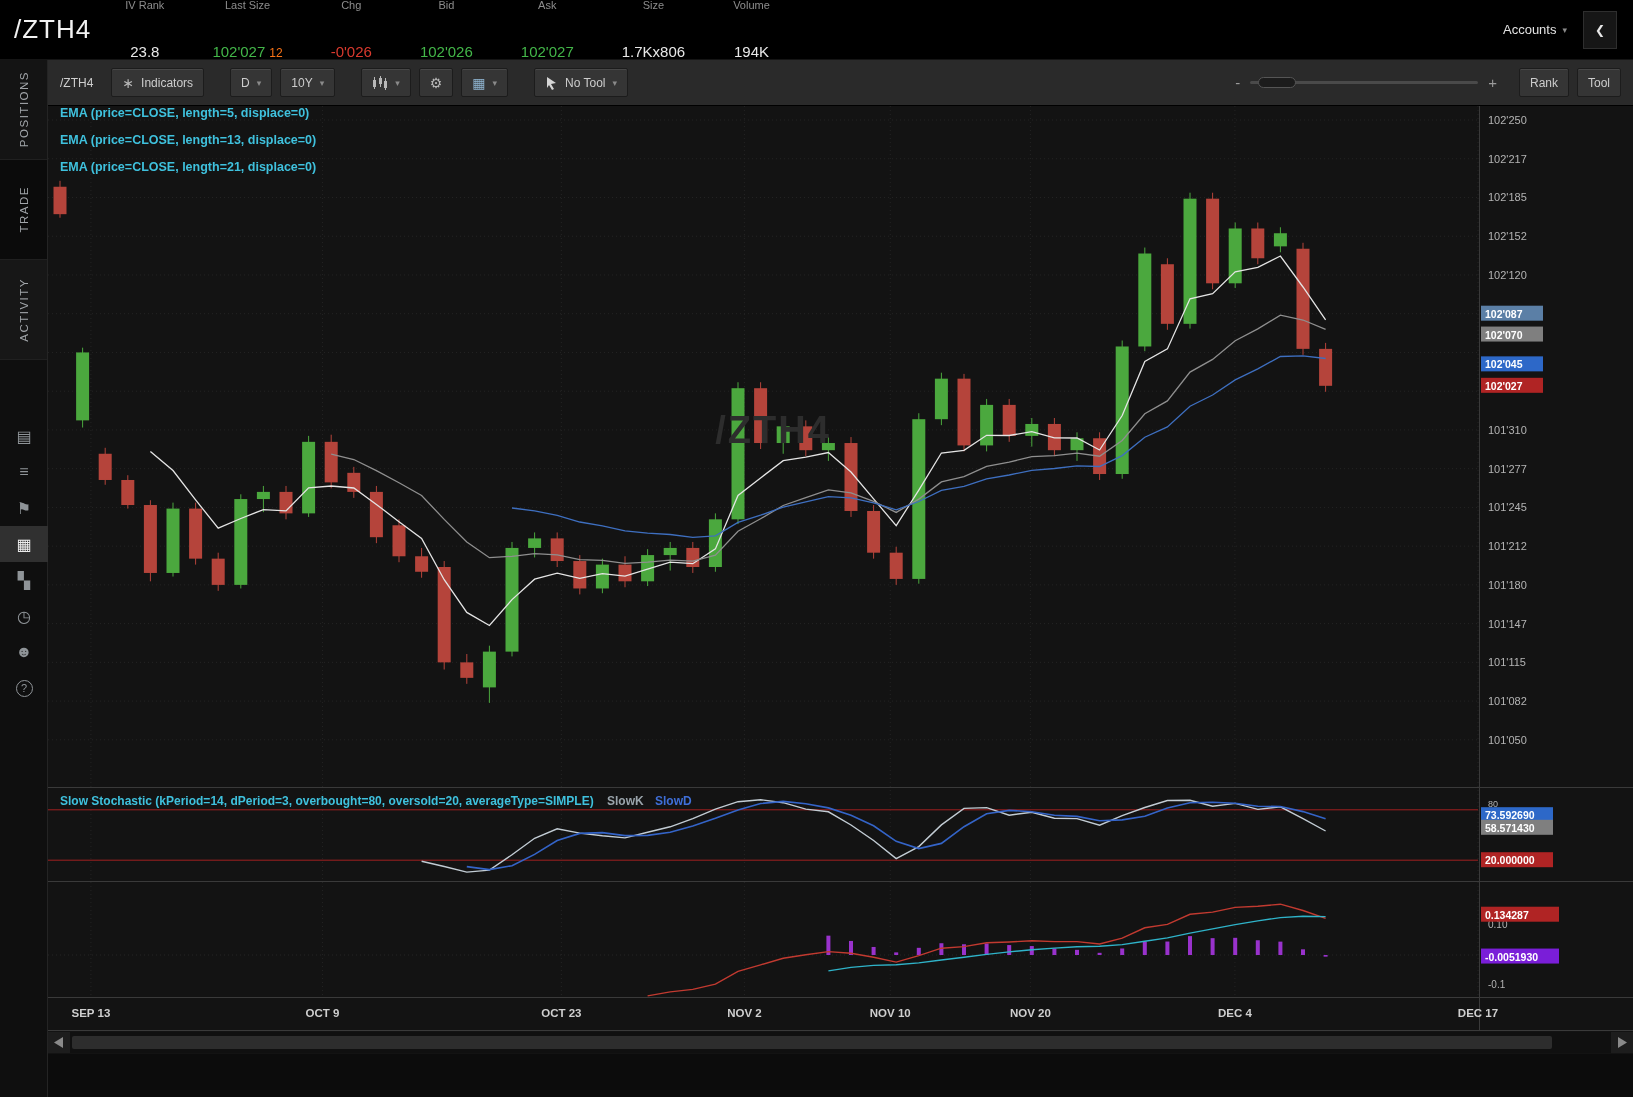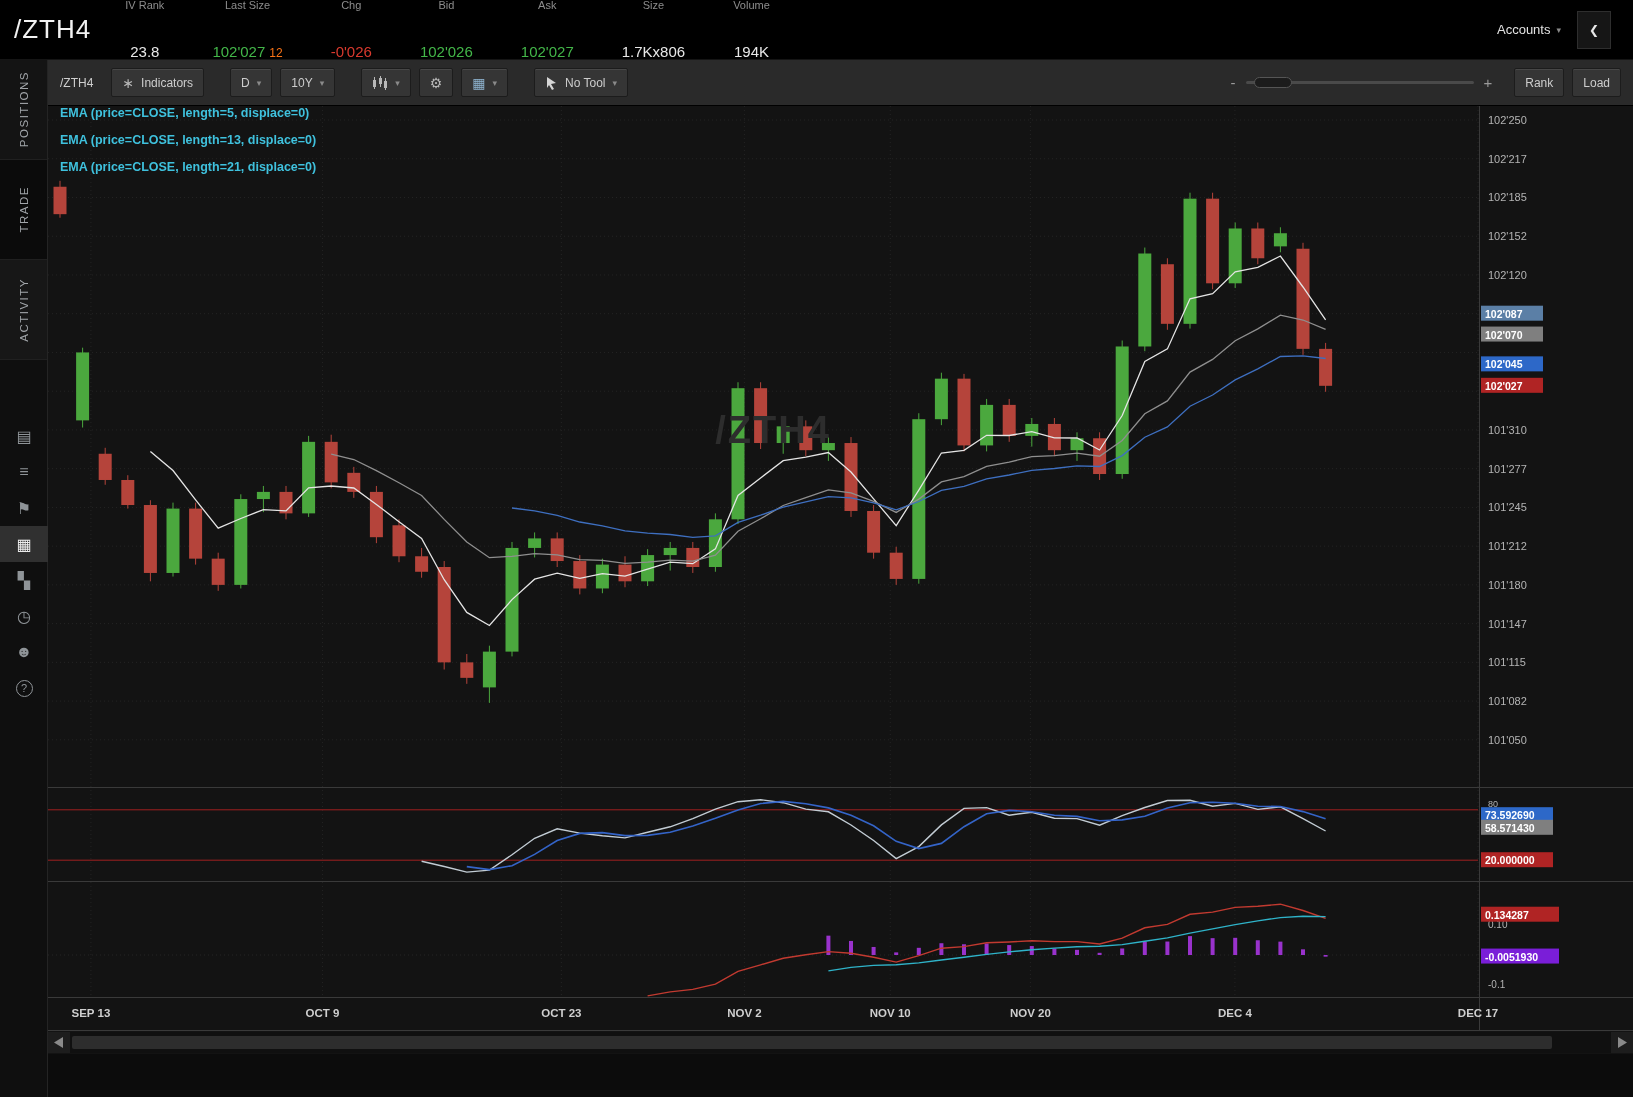--- a/index.html
+++ b/index.html
@@ -10,21 +10,21 @@
   
   .header{position:absolute;top:0;left:0;width:1633px;height:60px;background:#000;display:flex;align-items:center;border-bottom:1px solid #151515;}
   .symbol{font-size:26px;color:#f2f2f2;padding:0 34px 0 14px;letter-spacing:1px;}
   .hfields{display:flex;gap:48px;align-items:center;}
   .hfield{display:flex;flex-direction:column;align-items:center;gap:4px;text-align:right;}
   .hlabel{font-size:11px;color:#8d8d8d;}
   .hvalue{font-size:15px;color:#e8e8e8;white-space:nowrap;margin-top:28px;}
   .hvalue.green{color:#43b649;}
   .hvalue.red{color:#d93a2e;}
   .hextra{font-size:12px;color:#f97316;margin-left:4px;}
-  .header-right{margin-left:auto;display:flex;gap:16px;padding-right:22px;}
+  .header-right{margin-left:auto;display:flex;gap:16px;padding-right:16px;}
   .accounts{font-size:13px;color:#e2e2e2;display:flex;align-items:center;gap:6px;cursor:pointer;}
   .chev{font-size:9px;color:#8a8a8a;}
   .collapse-btn{width:34px;height:38px;background:#161616;border:1px solid #2e2e2e;color:#e8e8e8;display:flex;align-items:center;justify-content:center;font-size:12px;cursor:pointer;}
 
   
   .sidebar{position:absolute;top:60px;left:0;width:48px;height:1037px;background:#0f0f0f;border-right:1px solid #242424;}
   .side-tab{height:100px;display:flex;align-items:center;justify-content:center;border-bottom:1px solid #202020;cursor:pointer;}
   .side-tab:nth-child(1){background:#141414;}
   .side-tab:nth-child(2){background:#0b0b0b;}
   .side-tab:nth-child(3){background:#171717;}
@@ -179,21 +179,21 @@
       <span class="chev">▾</span>
     </div>
     <div class="zoom">
       <span class="zoom-sign">-</span>
       <div class="zoom-track">
         <div class="zoom-thumb"></div>
       </div>
       <span class="zoom-sign">+</span>
     </div>
     <div class="tb-btn">Rank</div>
-    <div class="tb-btn">Load</div>
+    <div class="tb-btn">Tool</div>
   </div>
 
   <div class="chart-wrap">
     <svg id="chart-svg" width="1585" height="991">
         <line x1="0" y1="14" x2="1430" y2="14" stroke="#242424" stroke-width="1" stroke-dasharray="1,3"></line>
         <text x="1440" y="18" fill="#b4b4b4" font-size="11" font-family="Liberation Sans, sans-serif">102'250</text>
         <line x1="0" y1="52.74" x2="1430" y2="52.74" stroke="#242424" stroke-width="1" stroke-dasharray="1,3"></line>
         <text x="1440" y="56.74" fill="#b4b4b4" font-size="11" font-family="Liberation Sans, sans-serif">102'217</text>
         <line x1="0" y1="91.48" x2="1430" y2="91.48" stroke="#242424" stroke-width="1" stroke-dasharray="1,3"></line>
         <text x="1440" y="95.48" fill="#b4b4b4" font-size="11" font-family="Liberation Sans, sans-serif">102'185</text>
@@ -421,15 +421,20 @@
       </svg>
 
     <div class="overlay watermark">/ZTH4</div>
 
     <div class="overlay ema-labels">
       <div>EMA (price=CLOSE, length=5, displace=0)</div>
       <div>EMA (price=CLOSE, length=13, displace=0)</div>
       <div>EMA (price=CLOSE, length=21, displace=0)</div>
     </div>
 
+    <div class="overlay stoch-labels">
+      <span class="study-label">Slow Stochastic (kPeriod=14, dPeriod=3, overbought=80, oversold=20, averageType=SIMPLE)</span>
+      <span class="slowk">SlowK</span>
+      <span class="slowd">SlowD</span>
+    </div>
 
   </div>
 </div>
 
 </body></html>

